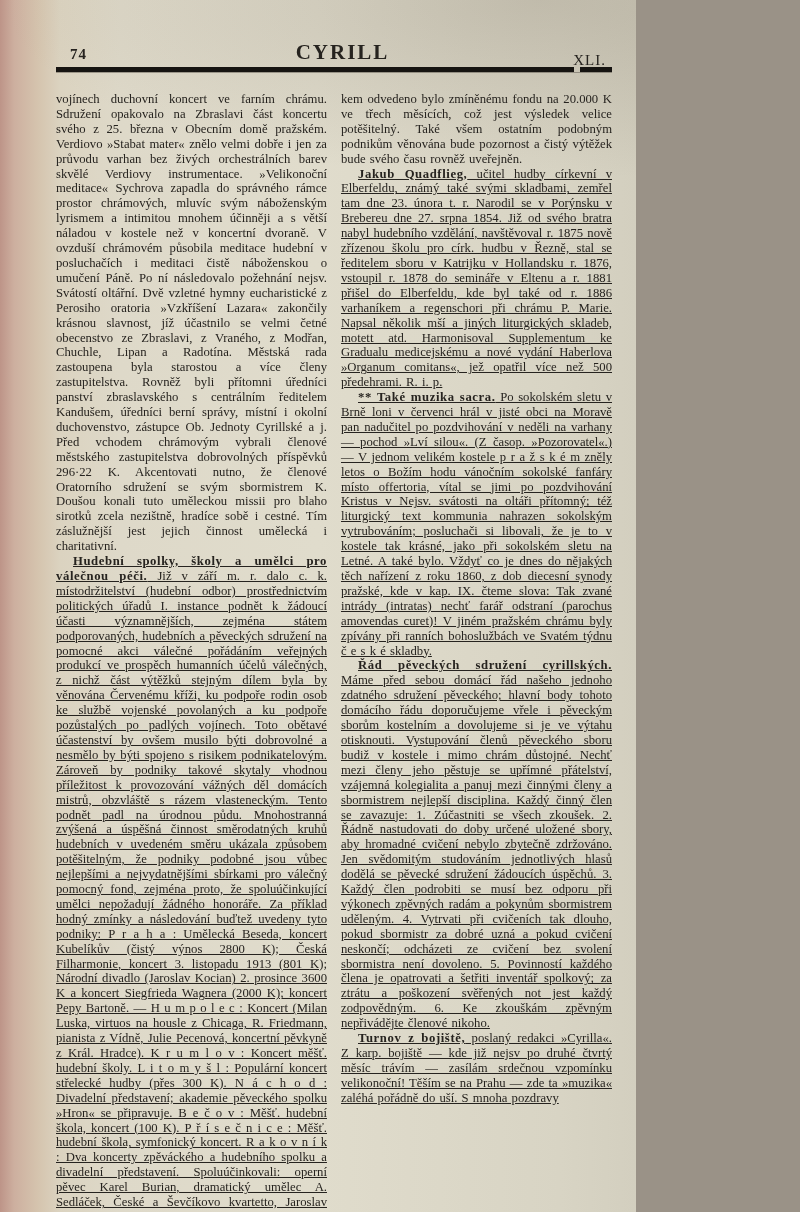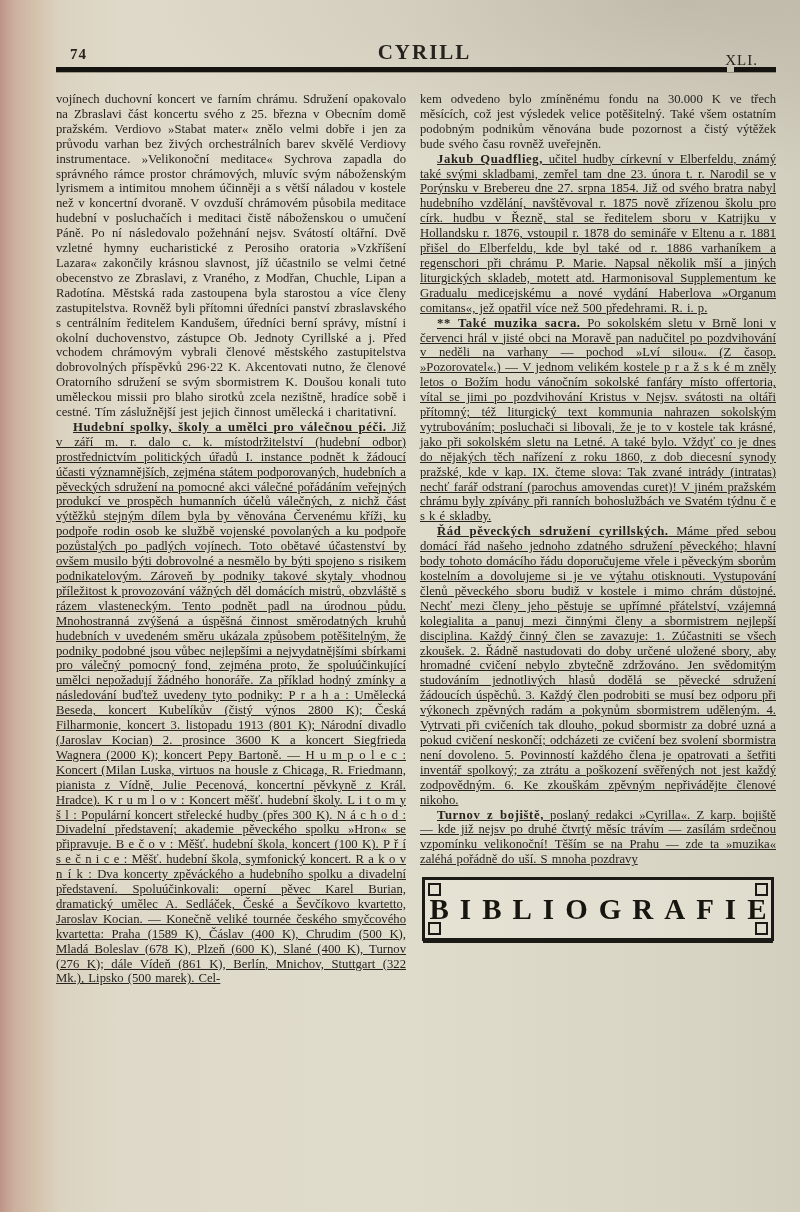--- a/index.html
+++ b/index.html
@@ -4,33 +4,33 @@
 <style>
   html,body{margin:0;padding:0;}
   body{
     width:800px;height:1212px;
     background:#9a9287;
     font-family:"Liberation Serif", serif;
     overflow:hidden;
   }
   .page{
     position:relative;
-    width:800px;height:1212px;
+    width:636px;height:1212px;
     background:
       radial-gradient(ellipse 900px 300px at 85% 0%, rgba(120,110,95,.25), rgba(0,0,0,0) 60%),
       linear-gradient(90deg, #bd9488 0px, #cdaf9f 14px, #d5c4ae 38px, #dbd3c0 60px, #ded9c9 120px, #e0dccc 50%, #d8d4c4 88%, #d3cfbf 100%),
       #ddd8c8;
     color:#26231f;
   }
   .inner{position:relative;padding:38px 24px 0 56px;}
   
   .masthead{position:relative;height:28px;}
   .pageno{position:absolute;left:14px;top:8px;font-size:15px;font-weight:bold;letter-spacing:1px;}
   .journal{position:absolute;left:17px;right:0;top:2px;text-align:center;font-size:21px;font-weight:bold;letter-spacing:2px;}
-  .volume{position:absolute;right:18px;top:14px;font-size:15px;letter-spacing:1px;}
+  .volume{position:absolute;right:6px;top:14px;font-size:15px;letter-spacing:1px;}
   .rule{
     height:5px;margin-top:1px;
     background:linear-gradient(90deg,#161411 0 93.2%, rgba(0,0,0,0) 93.2% 94.2%, #161411 94.2% 100%);
     box-shadow:0 1px 0 rgba(40,35,30,.35);
   }
   
   .content{display:flex;gap:14px;margin-top:20px;}
   .col{width:356px;font-size:12.7px;line-height:14.9px;text-align:justify;word-spacing:1px;}
   .col p{margin:0;}
   .col p.indent{text-indent:17px;text-decoration:underline;}
@@ -71,31 +71,24 @@
     <div class="rule"></div>
 
     <div class="content">
 
       <div class="col">
         <p><b class="lead"></b><span>vojínech duchovní koncert ve farním chrámu. Sdružení opakovalo na Zbraslavi část koncertu svého z 25. března v Obecním domě pražském. Verdiovo »Stabat mater« znělo velmi dobře i jen za průvodu varhan bez živých orchestrálních barev skvělé Verdiovy instrumentace. »Velikonoční meditace« Sychrova zapadla do správného rámce prostor chrámových, mluvíc svým náboženským lyrismem a intimitou mnohem účinněji a s větší náladou v kostele než v koncertní dvoraně. V ovzduší chrámovém působila meditace hudební v posluchačích i meditaci čistě náboženskou o umučení Páně. Po ní následovalo požehnání nejsv. Svátostí oltářní. Dvě vzletné hymny eucharistické z Perosiho oratoria »Vzkříšení Lazara« zakončily krásnou slavnost, jíž účastnilo se velmi četné obecenstvo ze Zbraslavi, z Vraného, z Modřan, Chuchle, Lipan a Radotína. Městská rada zastoupena byla starostou a více členy zastupitelstva. Rovněž byli přítomni úředníci panství zbraslavského s centrálním ředitelem Kandušem, úředníci berní správy, místní i okolní duchovenstvo, zástupce Ob. Jednoty Cyrillské a j. Před vchodem chrámovým vybrali členové městského zastupitelstva dobrovolných příspěvků 296·22 K. Akcentovati nutno, že členové Oratorního sdružení se svým sbormistrem K. Doušou konali tuto uměleckou missii pro blaho sirotků zcela nezištně, hradíce sobě i cestné. Tím záslužnější jest jejich činnost umělecká i charitativní.</span></p>
         <p class="indent"><b class="lead">Hudební spolky, školy a umělci pro válečnou péči.</b><span> Již v září m. r. dalo c. k. místodržitelství (hudební odbor) prostřednictvím politických úřadů I. instance podnět k žádoucí účasti významnějších, zejména státem podporovaných, hudebních a pěveckých sdružení na pomocné akci válečné pořádáním veřejných produkcí ve prospěch humanních účelů válečných, z nichž část výtěžků stejným dílem byla by věnována Červenému kříži, ku podpoře rodin osob ke službě vojenské povolaných a ku podpoře pozůstalých po padlých vojínech. Toto obětavé účastenství by ovšem musilo býti dobrovolné a nesmělo by býti spojeno s risikem podnikatelovým. Zároveň by podniky takové skytaly vhodnou příležitost k provozování vážných děl domácích mistrů, obzvláště s rázem vlasteneckým. Tento podnět padl na úrodnou půdu. Mnohostranná zvýšená a úspěšná činnost směrodatných kruhů hudebních v uvedeném směru ukázala způsobem potěšitelným, že podniky podobné jsou vůbec nejlepšími a nejvydatnějšími sbírkami pro válečný pomocný fond, zejména proto, že spoluúčinkující umělci nepožadují žádného honoráře. Za příklad hodný zmínky a následování buďtež uvedeny tyto podniky: P r a h a :  Umělecká Beseda, koncert Kubelíkův (čistý výnos 2800 K); Česká Filharmonie, koncert 3. listopadu 1913 (801 K); Národní divadlo (Jaroslav Kocian) 2. prosince 3600 K a koncert Siegfrieda Wagnera (2000 K); koncert Pepy Bartoně. — H u m p o l e c :  Koncert (Milan Luska, virtuos na housle z Chicaga, R. Friedmann, pianista z Vídně, Julie Pecenová, koncertní pěvkyně z Král. Hradce). K r u m l o v :  Koncert měšť. hudební školy. L i t o m y š l :  Populární koncert střelecké hudby (přes 300 K). N á c h o d :  Divadelní představení; akademie pěveckého spolku »Hron« se připravuje. B e č o v :  Měšť. hudební škola, koncert (100 K). P ř í s e č n i c e :  Měšť. hudební škola, symfonický koncert. R a k o v n í k :  Dva koncerty zpěváckého a hudebního spolku a divadelní představení. Spoluúčinkovali: operní pěvec Karel Burian, dramatický umělec A. Sedláček, České a Ševčíkovo kvartetto, Jaroslav Kocian. — Konečně veliké tournée českého smyčcového kvartetta: Praha (1589 K), Čáslav (400 K), Chrudim (500 K), Mladá Boleslav (678 K), Plzeň (600 K), Slané (400 K), Turnov (276 K); dále Vídeň (861 K), Berlín, Mnichov, Stuttgart (322 Mk.), Lipsko (500 marek). Cel-</span></p>
       </div>
 
       <div class="col">
-        <p><b class="lead"></b><span>kem odvedeno bylo zmíněnému fondu na 30.000 K ve třech měsících, což jest výsledek velice potěšitelný. Také všem ostatním podobným podnikům věnována bude pozornost a čistý výtěžek bude svého času rovněž uveřejněn.</span></p>
+        <p><b class="lead"></b><span>kem odvedeno bylo zmíněnému fondu na 20.000 K ve třech měsících, což jest výsledek velice potěšitelný. Také všem ostatním podobným podnikům věnována bude pozornost a čistý výtěžek bude svého času rovněž uveřejněn.</span></p>
         <p class="indent"><b class="lead">Jakub Quadflieg,</b><span> učitel hudby církevní v Elberfeldu, známý také svými skladbami, zemřel tam dne 23. února t. r. Narodil se v Porýnsku v Brebereu dne 27. srpna 1854. Již od svého bratra nabyl hudebního vzdělání, navštěvoval r. 1875 nově zřízenou školu pro círk. hudbu v Řezně, stal se ředitelem sboru v Katrijku v Hollandsku r. 1876, vstoupil r. 1878 do semináře v Eltenu a r. 1881 přišel do Elberfeldu, kde byl také od r. 1886 varhaníkem a regenschori při chrámu P. Marie. Napsal několik mší a jiných liturgických skladeb, motett atd. Harmonisoval Supplementum ke Gradualu medicejskému a nové vydání Haberlova »Organum comitans«, jež opatřil více než 500 předehrami. R. i. p.</span></p>
         <p class="indent"><b class="lead">** Také muzika sacra.</b><span> Po sokolském sletu v Brně loni v červenci hrál v jisté obci na Moravě pan nadučitel po pozdvihování v neděli na varhany — pochod »Lví silou«. (Z časop. »Pozorovatel«.) — V jednom velikém kostele p r a ž s k é m  zněly letos o Božím hodu vánočním sokolské fanfáry místo offertoria, vítal se jimi po pozdvihování Kristus v Nejsv. svátosti na oltáři přítomný; též liturgický text kommunia nahrazen sokolským vytrubováním; posluchači si libovali, že je to v kostele tak krásné, jako při sokolském sletu na Letné. A také bylo. Vždyť co je dnes do nějakých těch nařízení z roku 1860, z dob diecesní synody pražské, kde v kap. IX. čteme slova: Tak zvané intrády (intratas) nechť farář odstraní (parochus amovendas curet)! V jiném pražském chrámu byly zpívány při ranních bohoslužbách ve Svatém týdnu č e s k é  skladby.</span></p>
         <p class="indent"><b class="lead">Řád pěveckých sdružení cyrillských.</b><span> Máme před sebou domácí řád našeho jednoho zdatného sdružení pěveckého; hlavní body tohoto domácího řádu doporučujeme vřele i pěveckým sborům kostelním a dovolujeme si je ve výtahu otisknouti. Vystupování členů pěveckého sboru budiž v kostele i mimo chrám důstojné. Nechť mezi členy jeho pěstuje se upřímné přátelství, vzájemná kolegialita a panuj mezi činnými členy a sbormistrem nejlepší disciplina. Každý činný člen se zavazuje: 1. Zúčastniti se všech zkoušek. 2. Řádně nastudovati do doby určené uložené sbory, aby hromadné cvičení nebylo zbytečně zdržováno. Jen svědomitým studováním jednotlivých hlasů dodělá se pěvecké sdružení žádoucích úspěchů. 3. Každý člen podrobiti se musí bez odporu při výkonech zpěvných radám a pokynům sbormistrem uděleným. 4. Vytrvati při cvičeních tak dlouho, pokud sbormistr za dobré uzná a pokud cvičení neskončí; odcházeti ze cvičení bez svolení sbormistra není dovoleno. 5. Povinností každého člena je opatrovati a šetřiti inventář spolkový; za ztrátu a poškození svěřených not jest každý zodpovědným. 6. Ke zkouškám zpěvným nepřivádějte členové nikoho.</span></p>
         <p class="indent"><b class="lead">Turnov z bojiště,</b><span> poslaný redakci »Cyrilla«. Z karp. bojiště — kde již nejsv po druhé čtvrtý měsíc trávím — zasílám srdečnou vzpomínku velikonoční! Těším se na Prahu — zde ta »muzika« zaléhá pořádně do uší.  S mnoha pozdravy</span></p>
 
-        <div class="bib-box">
-          <span class="corner c-tl"></span>
-          <span class="corner c-tr"></span>
-          <span class="corner c-bl"></span>
-          <span class="corner c-br"></span>
-          <span class="bib-title">BIBLIOGRAFIE</span>
-        </div>
 
       </div>
 
     </div>
   </div>
 </div>
 
 </body></html>

